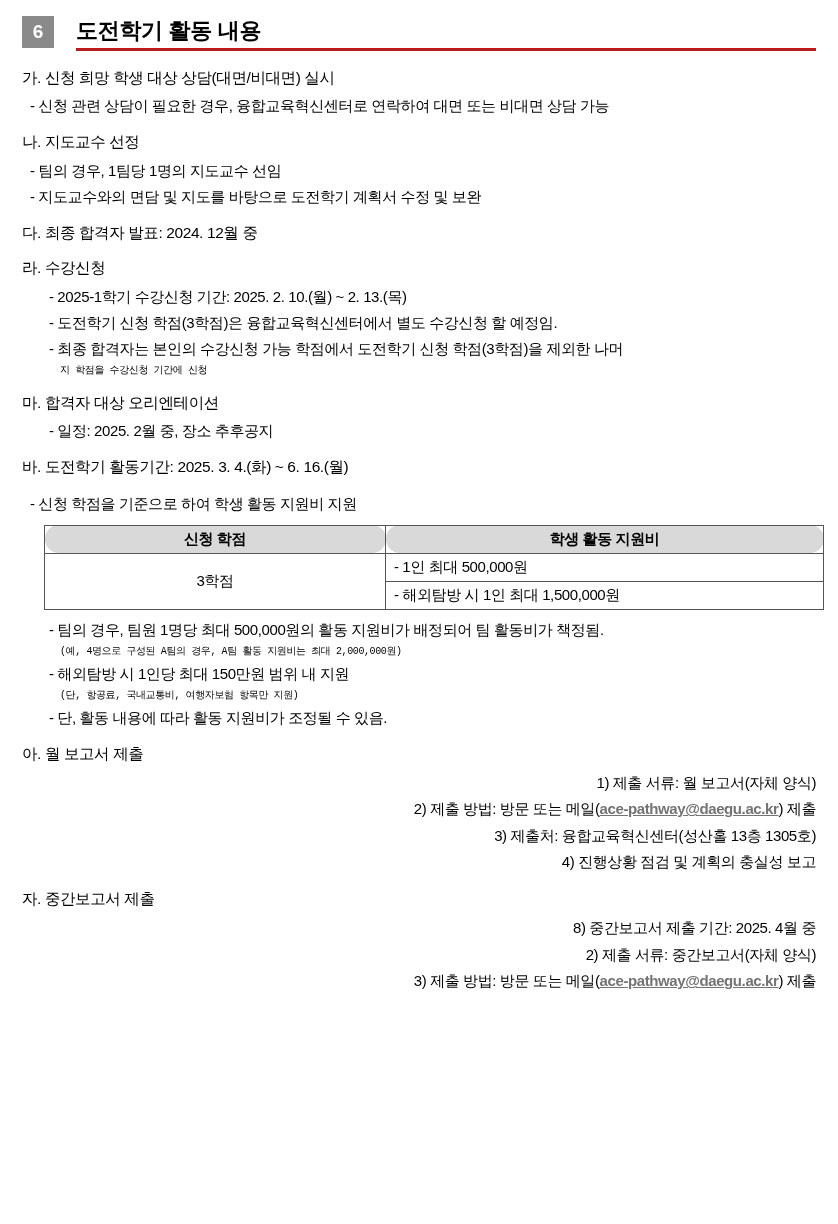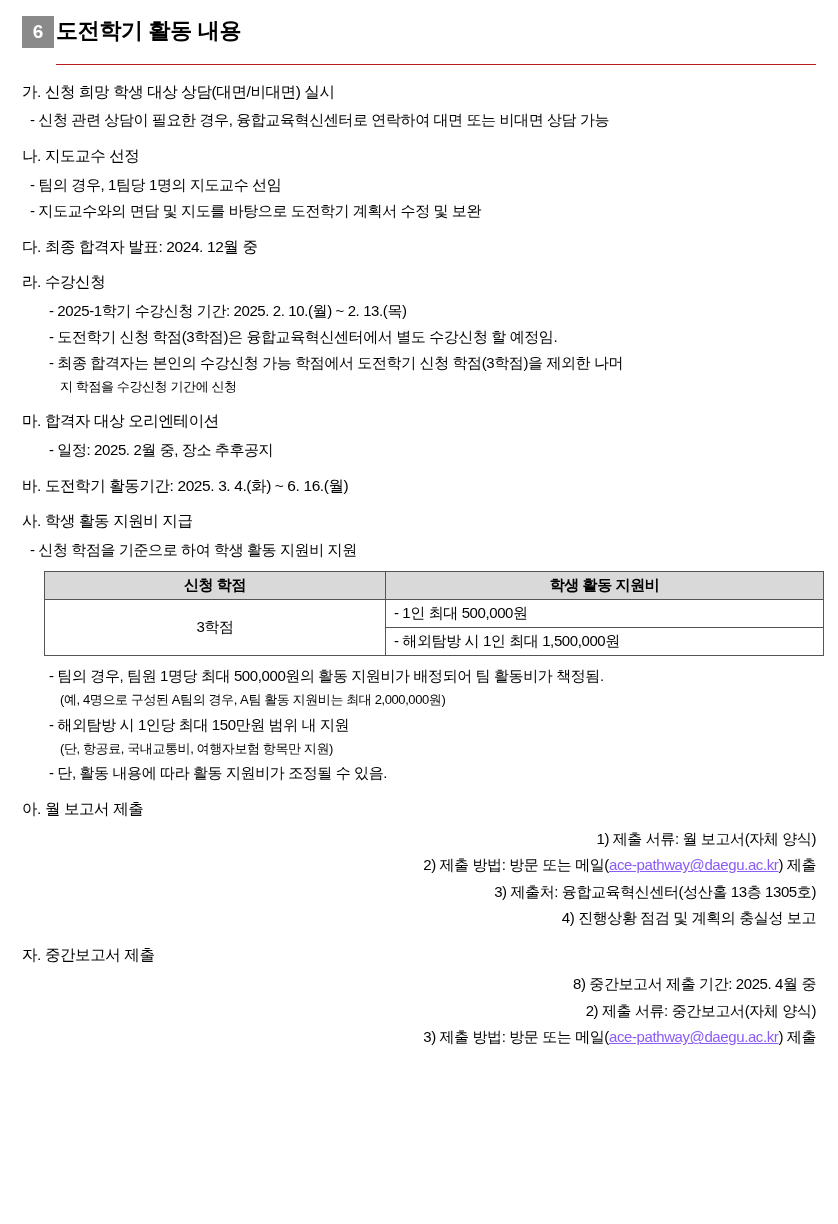--- a/index.html
+++ b/index.html
@@ -34,25 +34,25 @@
     color: #ffffff;
     font-size: 19px;
     font-weight: bold;
     display: flex;
     align-items: center;
     justify-content: center;
     flex: 0 0 auto;
   }
   .header-title-wrap {
     flex: 1 1 auto;
-    margin-left: 2px;
-    border-bottom: 1px solid #b91c1c;
+    margin-left: 22px;
+    border-bottom: 3px solid #b91c1c;
     display: flex;
     align-items: flex-end;
-    padding-bottom: 18px;
+    padding-bottom: 2px;
   }
   .header-title {
     font-size: 22px;
     font-weight: bold;
     letter-spacing: -0.3px;
     line-height: 1.35;
   }
 
   
   .block {
@@ -71,37 +71,39 @@
     line-height: 1.6;
     padding-left: 10px;
     text-indent: -10px;
     margin-left: 8px;
     margin-bottom: 2px;
   }
   .dash-line.indent2 {
     margin-left: 27px;
   }
   .cont-line {
-    font-size: 13px;
+    font-size: 10px;
     letter-spacing: -0.4px;
     line-height: 1.6;
     margin-left: 38px;
     margin-bottom: 2px;
+    font-family: Liberation Mono, monospace;
   }
   .num-line {
     font-size: 15px;
     letter-spacing: -0.4px;
     line-height: 1.7;
     margin-left: 2px;
     margin-bottom: 1px;
     text-align: right;
   }
   .link {
-    color: #8b5cf6;
+    color: #737373;
     text-decoration: underline;
+    font-weight: bold;
   }
 
   
   .table-wrap {
     margin: 9px 0 8px 22px;
     width: 780px;
   }
   table.support {
     border-collapse: collapse;
     width: 780px;
@@ -111,20 +113,21 @@
     background: #d9d9d9;
     border-top: 1.6px solid #555;
     border-bottom: 1.2px solid #555;
     border-left: 1px solid #555;
     border-right: 1px solid #555;
     font-size: 15px;
     font-weight: bold;
     letter-spacing: -0.4px;
     padding: 4px 0;
     text-align: center;
+    border-radius: 14px;
   }
   table.support td {
     border-left: 1px solid #555;
     border-right: 1px solid #555;
     border-bottom: 1px solid #555;
     font-size: 15px;
     letter-spacing: -0.4px;
     padding: 4px 6px;
   }
   table.support td.center {
@@ -177,21 +180,20 @@
   <div class="block">
     <div class="heading">마. 합격자 대상 오리엔테이션</div>
     <div class="dash-line indent2">- 일정: 2025. 2월 중, 장소 추후공지</div>
   </div>
 
   <div class="block">
     <div class="heading">바. 도전학기 활동기간: 2025. 3. 4.(화) ~ 6. 16.(월)</div>
   </div>
 
   <div class="block">
-    <div class="heading">사. 학생 활동 지원비 지급</div>
     <div class="dash-line">- 신청 학점을 기준으로 하여 학생 활동 지원비 지원</div>
 
     <div class="table-wrap">
       <table class="support">
         <thead>
           <tr>
             <th style="width:340px;">신청 학점</th>
             <th>학생 활동 지원비</th>
           </tr>
         </thead>

